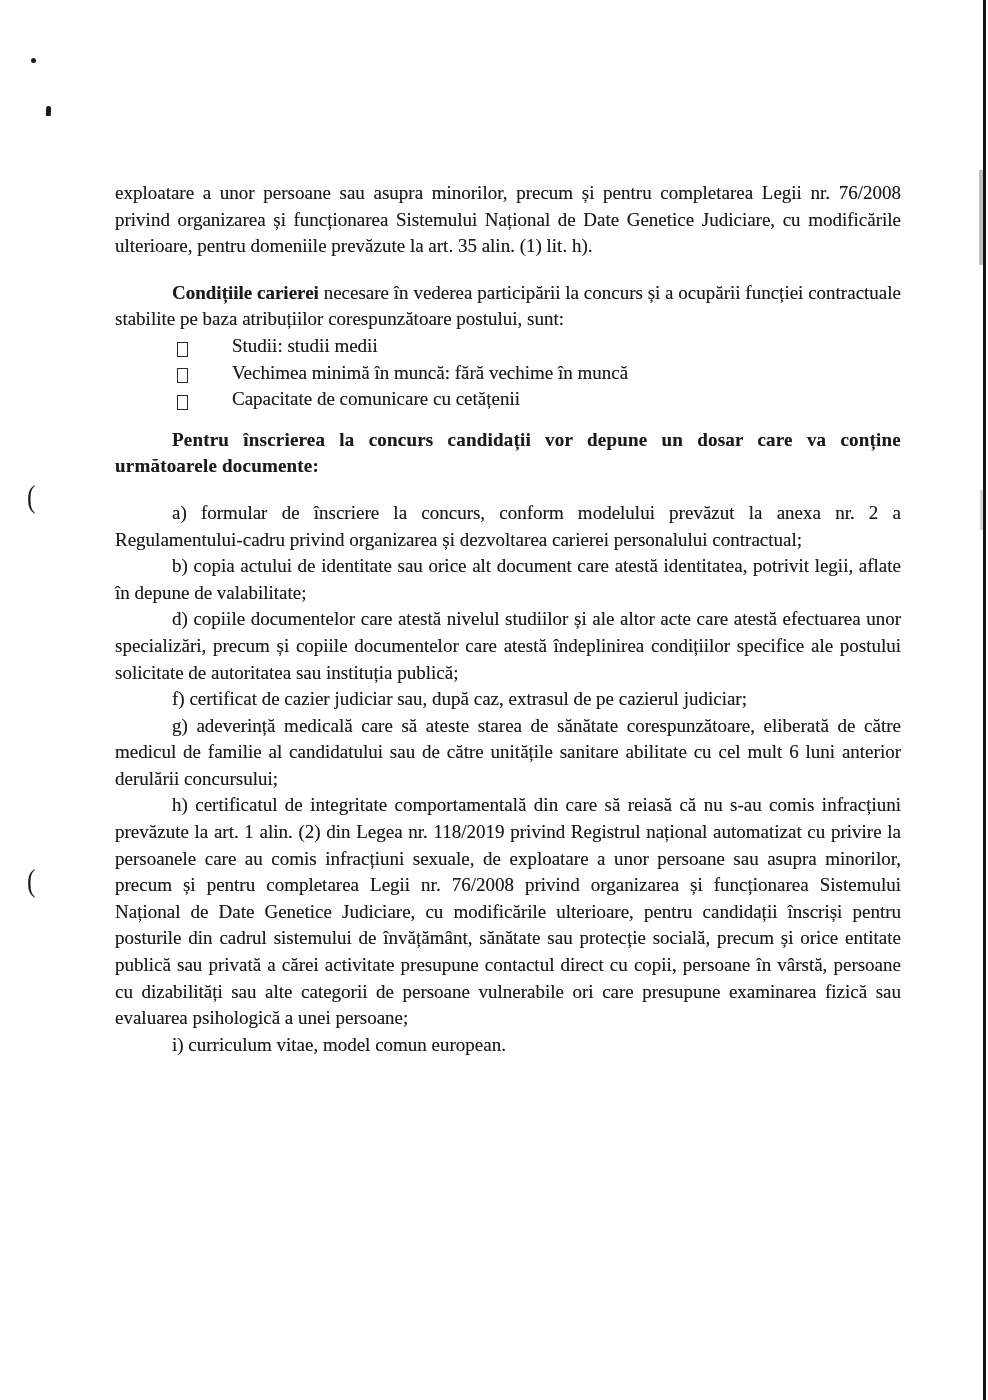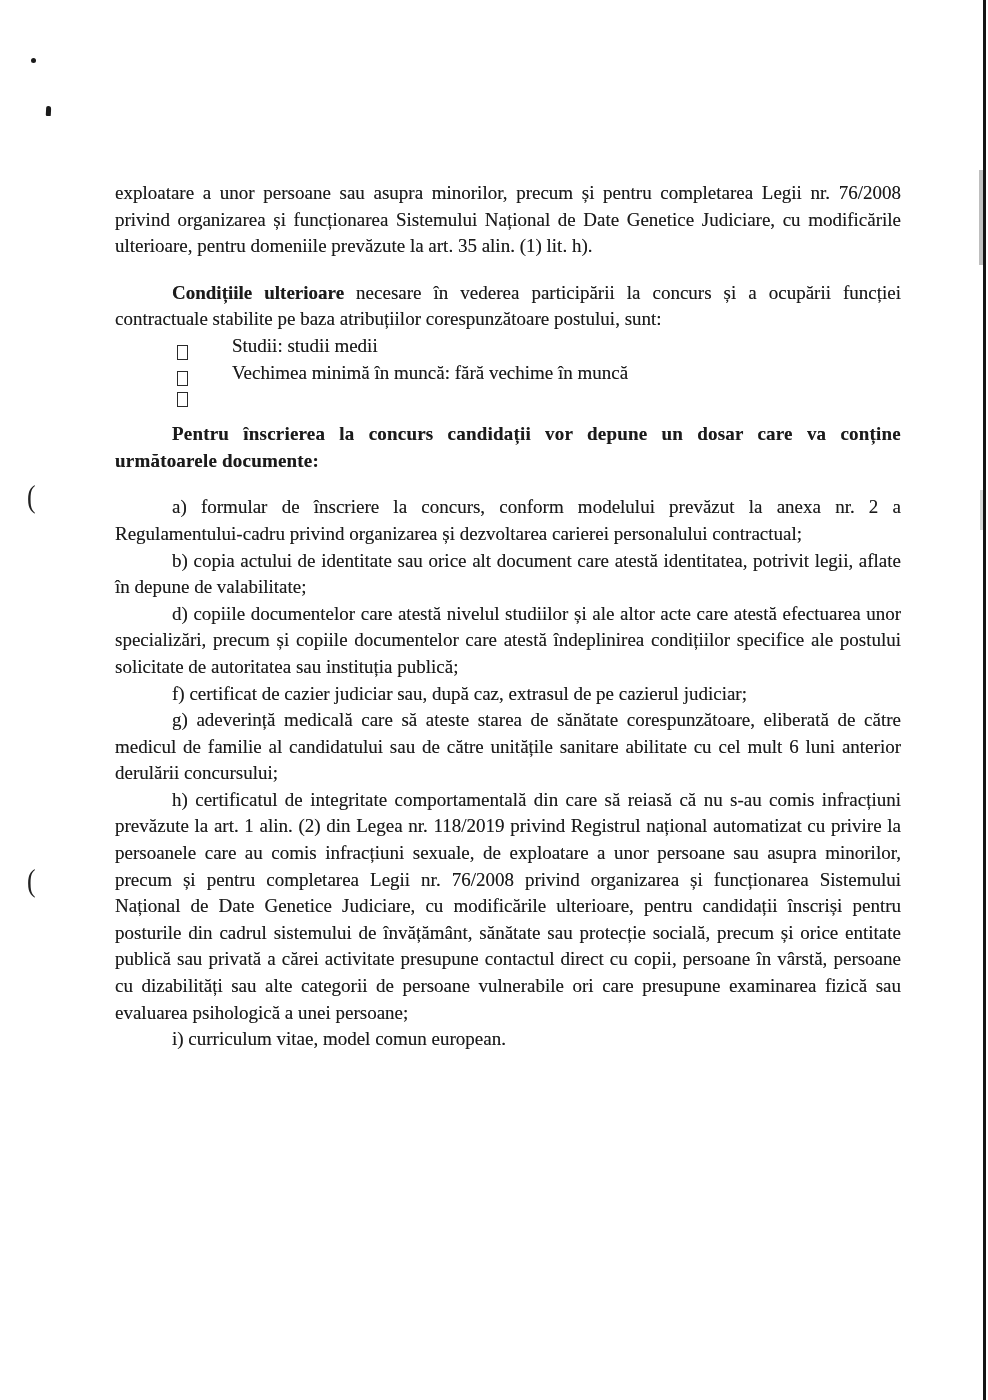--- a/index.html
+++ b/index.html
@@ -32,21 +32,21 @@
   p.indent { text-indent: 57px; }
   p.space-before { margin-top: 20px; }
   p.space-before-sm { margin-top: 14px; }
   .bold { font-weight: bold; }
   .heading-bold { font-weight: bold; letter-spacing: 0.2px; }
 
   
   .bullet-list { margin: 0; }
   .bullet-row {
     display: flex;
-    align-items: flex-end;
+    align-items: center;
     font-size: 19px;
     line-height: 26.6px;
     text-shadow: 0 0 0.5px rgba(0,0,0,0.45);
   }
   .bullet-box {
     flex: none;
     width: 9px;
     height: 13px;
     border: 1.5px solid #2a2a2a;
     margin-left: 62px;
@@ -120,33 +120,34 @@
   <div class="scan-edge-fuzz2"></div>
   <div class="speck-dot"></div>
   <div class="speck-mark"></div>
   <div class="margin-paren p1">(</div>
   <div class="margin-paren p2">(</div>
 
   <div class="content">
 
     <p>exploatare a unor persoane sau asupra minorilor, precum și pentru completarea Legii nr. 76/2008 privind organizarea și funcționarea Sistemului Național de Date Genetice Judiciare, cu modificările ulterioare, pentru domeniile prevăzute la art. 35 alin. (1) lit. h).</p>
 
-    <p class="indent space-before"><span class="bold">Condițiile ulterioare</span><span> necesare în vederea participării la concurs și a ocupării funcției contractuale stabilite pe baza atribuțiilor corespunzătoare postului, sunt:</span></p>
+    <p class="indent space-before"><span class="bold">Condițiile carierei</span><span> necesare în vederea participării la concurs și a ocupării funcției contractuale stabilite pe baza atribuțiilor corespunzătoare postului, sunt:</span></p>
 
     <div class="bullet-list">
       <div class="bullet-row">
         <span class="bullet-box"></span>
         <span class="bullet-label">Studii: studii medii</span>
       </div>
       <div class="bullet-row">
         <span class="bullet-box"></span>
         <span class="bullet-label">Vechimea minimă în muncă: fără vechime în muncă</span>
       </div>
       <div class="bullet-row">
         <span class="bullet-box"></span>
+        <span class="bullet-label">Capacitate de comunicare cu cetățenii</span>
       </div>
     </div>
 
     <p class="indent heading-bold space-before-sm">Pentru înscrierea la concurs candidații vor depune un dosar care va conține următoarele documente:</p>
 
     <p class="indent space-before">a) formular de înscriere la concurs, conform modelului prevăzut la anexa nr. 2 a Regulamentului-cadru privind organizarea și dezvoltarea carierei personalului contractual;</p>
     <p class="indent">b) copia actului de identitate sau orice alt document care atestă identitatea, potrivit legii, aflate în depune de valabilitate;</p>
     <p class="indent">d) copiile documentelor care atestă nivelul studiilor și ale altor acte care atestă efectuarea unor specializări, precum și copiile documentelor care atestă îndeplinirea condițiilor specifice ale postului solicitate de autoritatea sau instituția publică;</p>
     <p class="indent">f) certificat de cazier judiciar sau, după caz, extrasul de pe cazierul judiciar;</p>
     <p class="indent">g) adeverință medicală care să ateste starea de sănătate corespunzătoare, eliberată de către medicul de familie al candidatului sau de către unitățile sanitare abilitate cu cel mult 6 luni anterior derulării concursului;</p>

